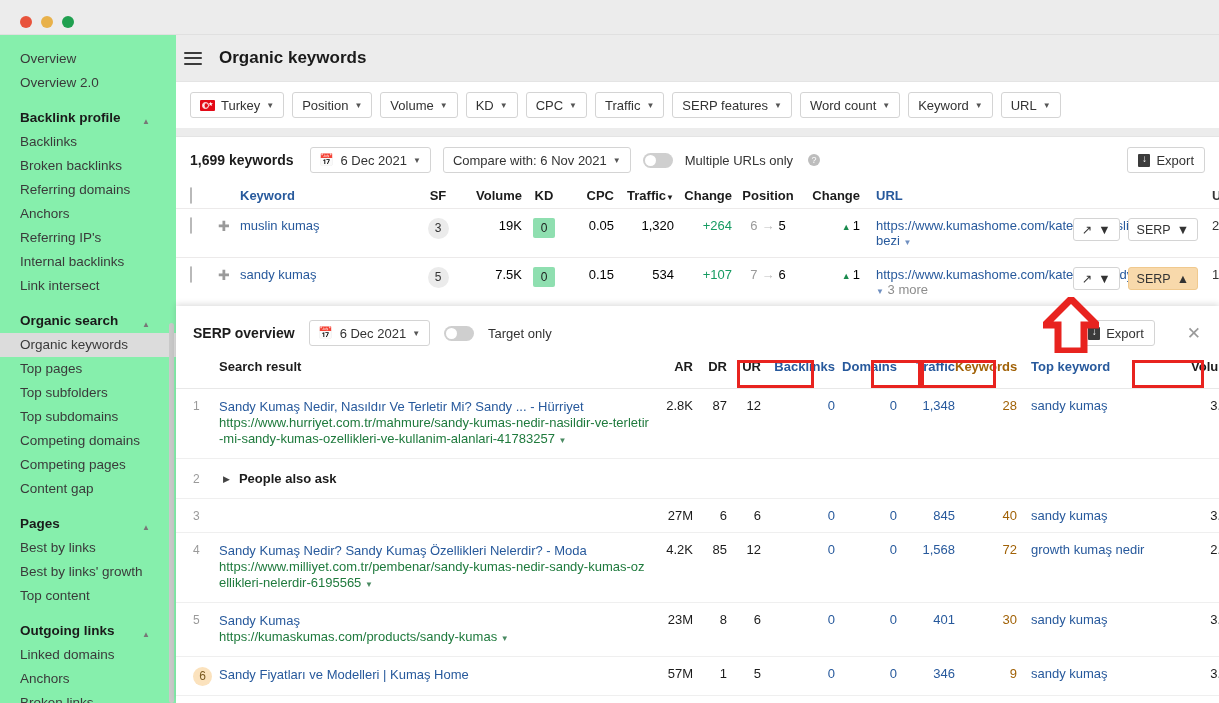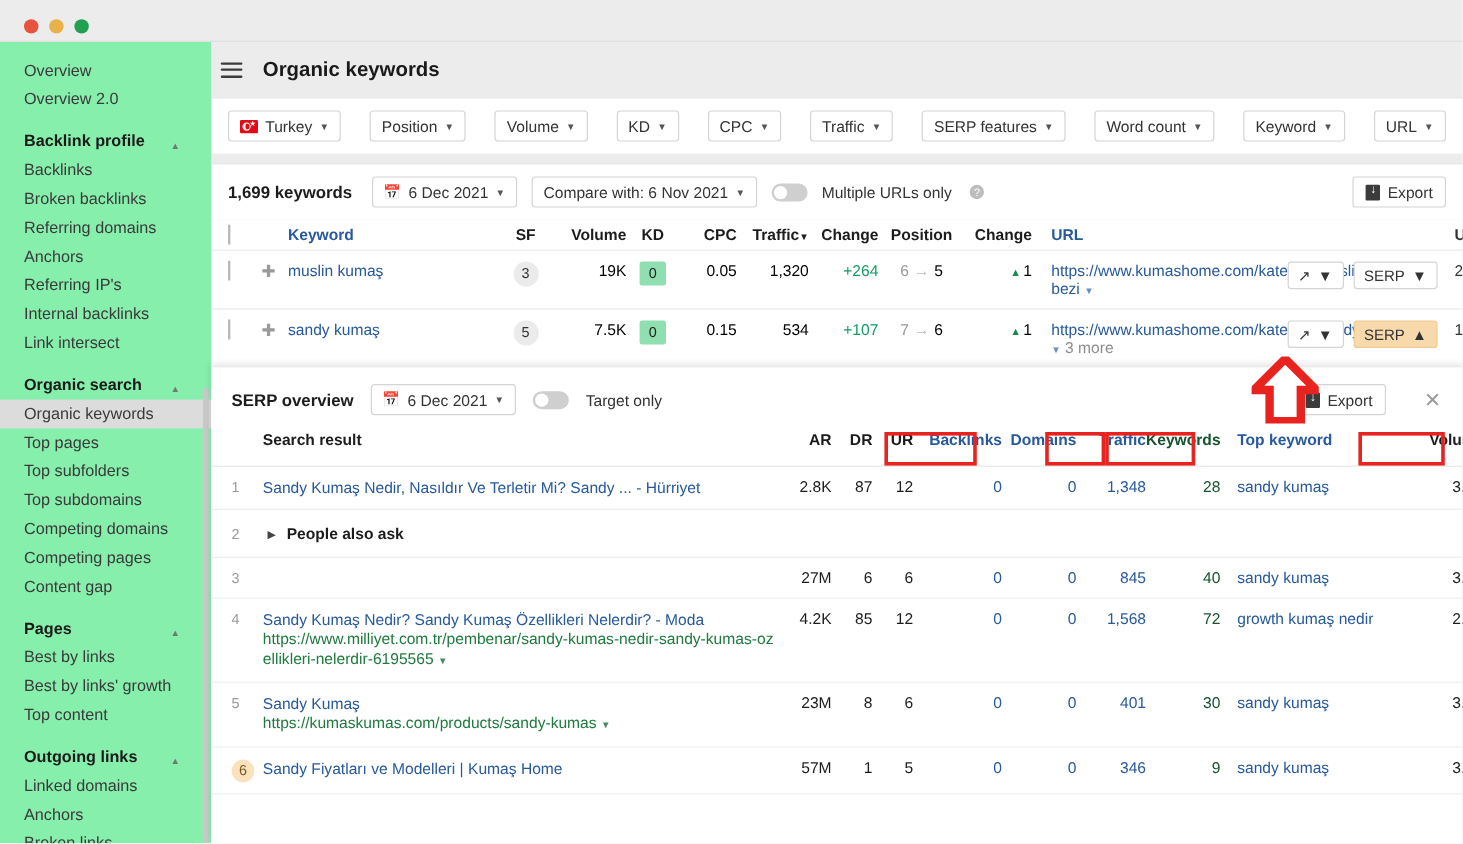--- a/index.html
+++ b/index.html
@@ -232,21 +232,21 @@
     font-size: 13px;
   }
   .r-num  { width: 26px; flex: none; color: #9a9a9a; font-size: 12px; padding-top: 1px; }
   .r-res  { width: 430px; flex: none; }
   .r-ar   { width: 44px; flex: none; text-align: right; color: #1c1c1c; }
   .r-dr   { width: 34px; flex: none; text-align: right; color: #1c1c1c; }
   .r-ur   { width: 34px; flex: none; text-align: right; color: #1c1c1c; }
   .r-bl   { width: 74px; flex: none; text-align: right; color: #27599c; }
   .r-dom  { width: 62px; flex: none; text-align: right; color: #27599c; }
   .r-trf  { width: 58px; flex: none; text-align: right; color: #27599c; }
-  .r-kws  { width: 62px; flex: none; text-align: right; color: #14532d; }
+  .r-kws  { width: 62px; flex: none; text-align: right; color: #a16207; }
   .r-tkw  { width: 150px; flex: none; padding-left: 14px; color: #27599c; }
   .r-vol  { width: 70px; flex: none; text-align: right; color: #1c1c1c; }
   .res-title { color: #27599c; line-height: 17px; }
   .res-url { color: #1f7a3d; line-height: 16px; word-break: break-all; }
   .num-badge {
     display: inline-block; width: 19px; height: 19px; line-height: 19px;
     border-radius: 50%; background: #fbe2bd; color: #7a5a20;
     text-align: center; font-size: 12px;
   }
   .paa-row { display:flex; align-items:center; padding: 12px 14px 12px 17px; border-bottom: 1px solid #efefef; }
@@ -313,21 +313,21 @@
     <div class="page-head">
       <span class="hamburger">
           <i></i>
           <i></i>
           <i></i>
         </span>
       <span class="page-title">Organic keywords</span>
     </div>
 
     <div class="filters-bar">
-      <div id="filters-list" style="display:flex; gap:24px;">
+      <div id="filters-list" style="display:flex; gap:8px;">
           <span class="fbtn">
             <span class="flag"></span>
             <span>Turkey</span>
             <span class="dd">▼</span>
           </span>
           <span class="fbtn">
             <span>Position</span>
             <span class="dd">▼</span>
           </span>
           <span class="fbtn">
@@ -487,20 +487,21 @@
         <span class="r-trf">Traffic</span>
         <span class="r-kws">Keywords</span>
         <span class="r-tkw">Top keyword</span>
         <span class="r-vol">Volume</span>
       </div>
       <div id="serp-rows">
           <div class="serp-row">
             <span class="r-num">1</span>
             <span class="r-res">
               <div class="res-title">Sandy Kumaş Nedir, Nasıldır Ve Terletir Mi? Sandy ... - Hürriyet</div>
+              <div class="res-url"><span>https://www.hurriyet.com.tr/mahmure/sandy-kumas-nedir-nasildir-ve-terletir-mi-sandy-kumas-ozellikleri-ve-kullanim-alanlari-41783257</span> <span class="caret-sm" style="color:#4a8a62;">▼</span></div>
             </span>
             <span class="r-ar">2.8K</span>
             <span class="r-dr">87</span>
             <span class="r-ur">12</span>
             <span class="r-bl">0</span>
             <span class="r-dom">0</span>
             <span class="r-trf">1,348</span>
             <span class="r-kws">28</span>
             <span class="r-tkw">sandy kumaş</span>
             <span class="r-vol">3.8K</span>

